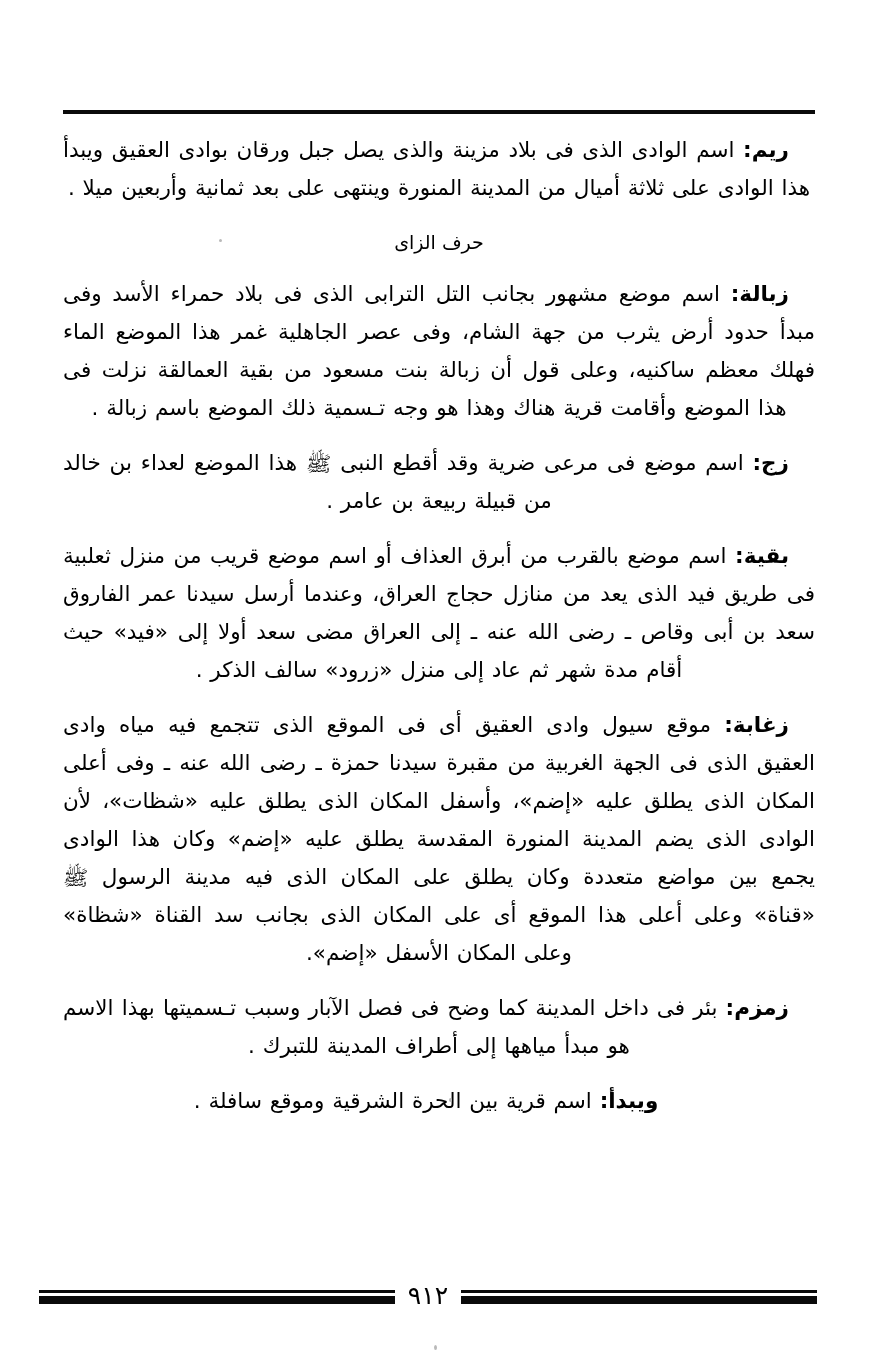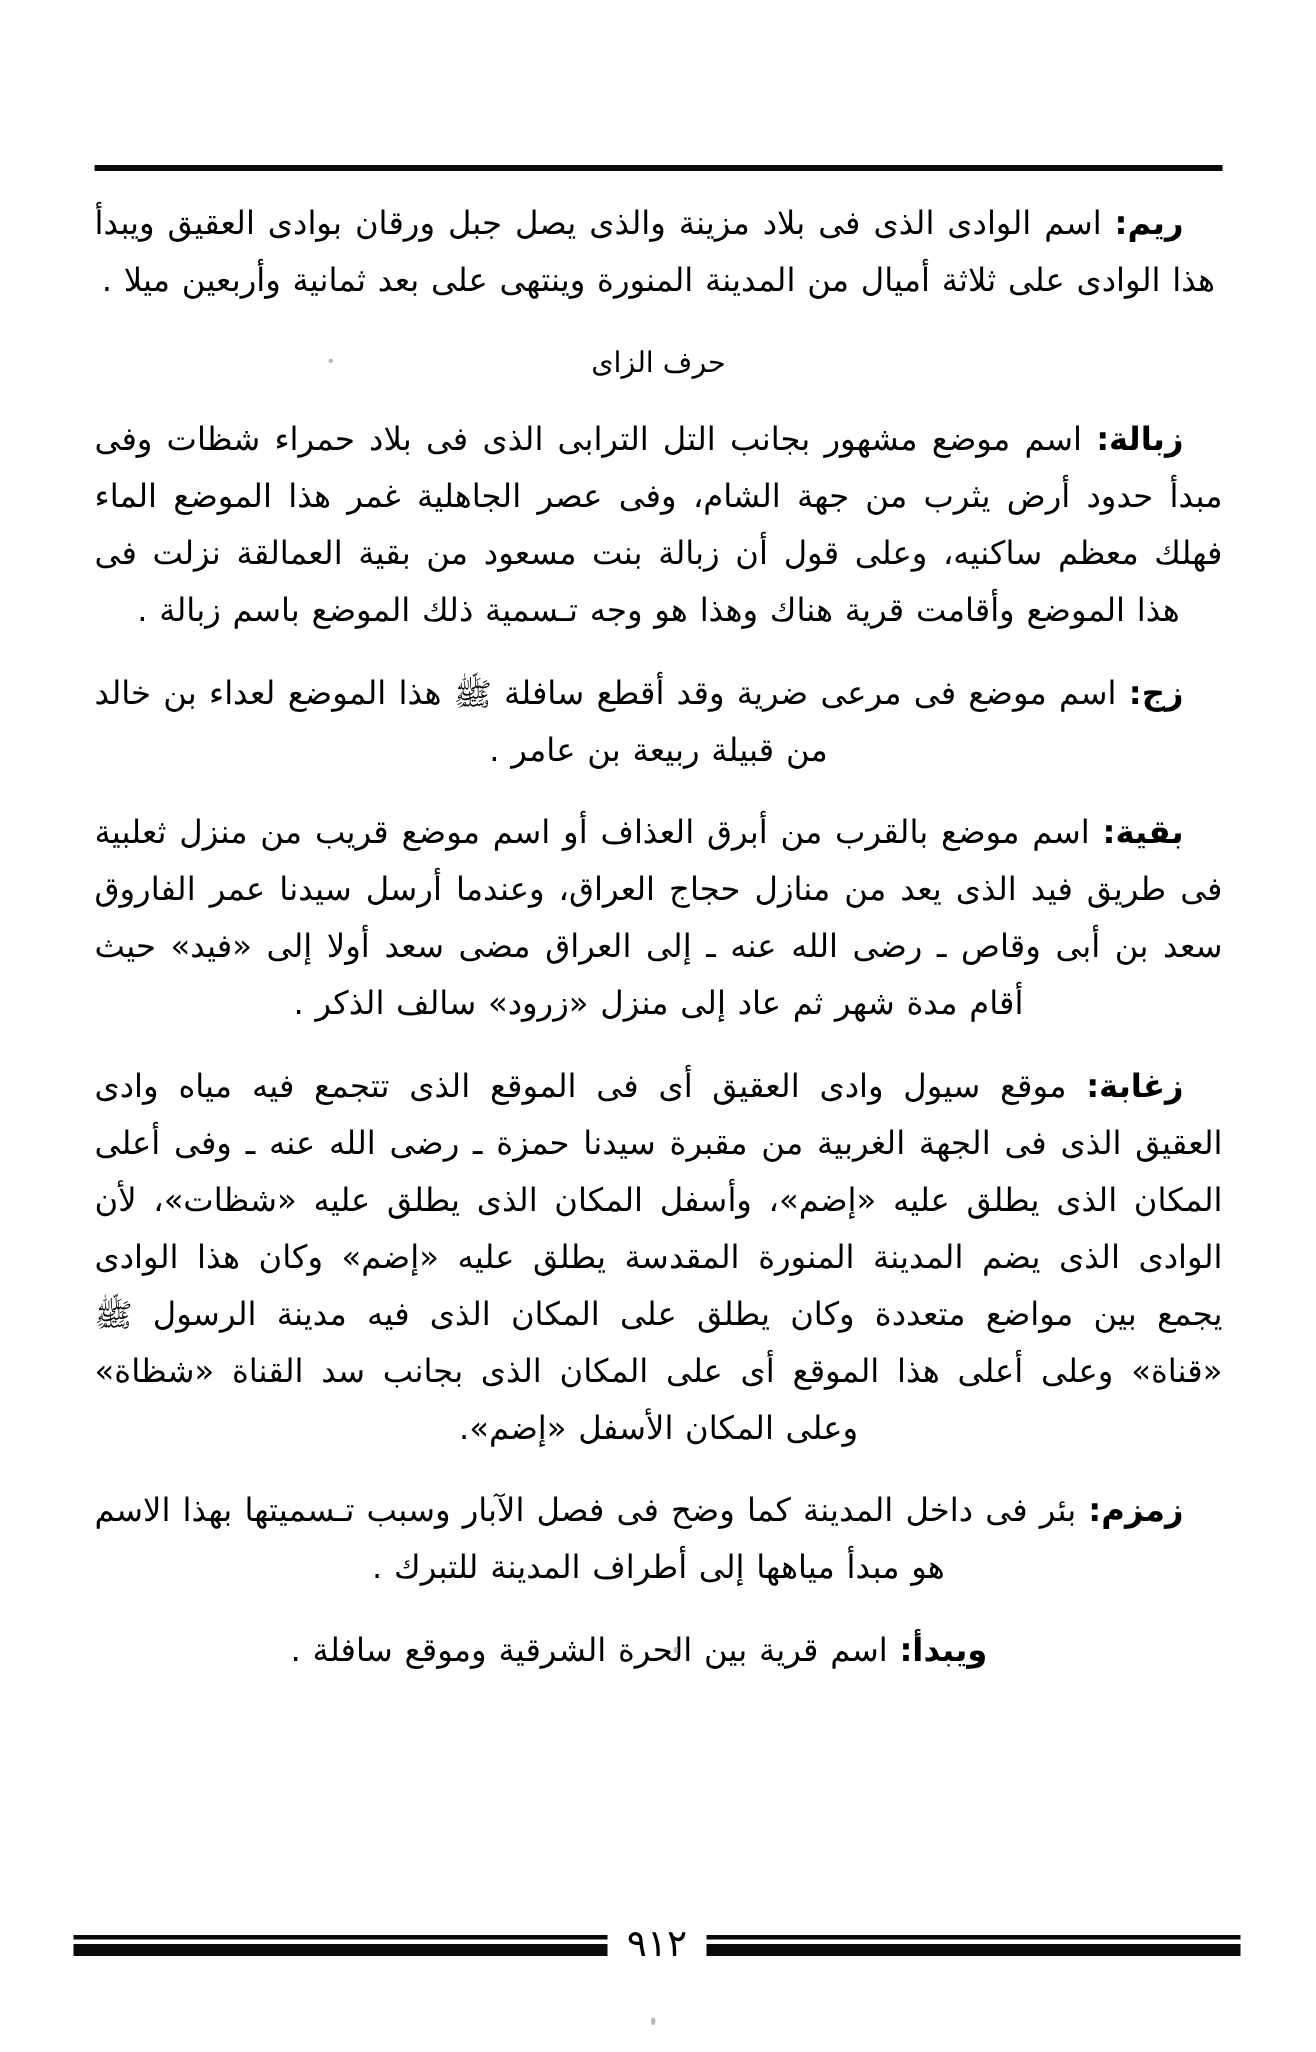--- a/index.html
+++ b/index.html
@@ -71,21 +71,21 @@
   .honorific {
     font-size: 21px;
     line-height: 0;
     vertical-align: -1px;
   }
 
   
   .footer {
     position: absolute;
     bottom: 58px;
-    right: 50px;
+    right: 60px;
     width: 778px;
     height: 26px;
     display: flex;
     flex-direction: row-reverse;
     align-items: center;
     justify-content: flex-start;
   }
   .rule-group {
     flex: 1 1 auto;
     display: flex;
@@ -123,23 +123,23 @@
 <div class="page">
 
   <div class="top-rule"></div>
 
   <div class="content">
 
     <p class="para"><span class="indent"></span><span class="entry">ريم:</span><span> اسم الوادى الذى فى بلاد مزينة والذى يصل جبل ورقان بوادى العقيق ويبدأ هذا الوادى على ثلاثة أميال من المدينة المنورة وينتهى على بعد ثمانية وأربعين ميلا .</span></p>
 
     <h2 class="section-heading">حرف الزاى</h2>
 
-    <p class="para"><span class="indent"></span><span class="entry">زبالة:</span><span> اسم موضع مشهور بجانب التل الترابى الذى فى بلاد حمراء شظات وفى مبدأ حدود أرض يثرب من جهة الشام، وفى عصر الجاهلية غمر هذا الموضع الماء فهلك معظم ساكنيه، وعلى قول أن زبالة بنت مسعود من بقية العمالقة نزلت فى هذا الموضع وأقامت قرية هناك وهذا هو وجه تـسمية ذلك الموضع باسم زبالة .</span></p>
+    <p class="para"><span class="indent"></span><span class="entry">زبالة:</span><span> اسم موضع مشهور بجانب التل الترابى الذى فى بلاد حمراء الأسد وفى مبدأ حدود أرض يثرب من جهة الشام، وفى عصر الجاهلية غمر هذا الموضع الماء فهلك معظم ساكنيه، وعلى قول أن زبالة بنت مسعود من بقية العمالقة نزلت فى هذا الموضع وأقامت قرية هناك وهذا هو وجه تـسمية ذلك الموضع باسم زبالة .</span></p>
 
-    <p class="para"><span class="indent"></span><span class="entry">زج:</span><span> اسم موضع فى مرعى ضرية وقد أقطع سافلة </span><span class="honorific">ﷺ</span><span> هذا الموضع لعداء بن خالد من قبيلة ربيعة بن عامر .</span></p>
+    <p class="para"><span class="indent"></span><span class="entry">زج:</span><span> اسم موضع فى مرعى ضرية وقد أقطع النبى </span><span class="honorific">ﷺ</span><span> هذا الموضع لعداء بن خالد من قبيلة ربيعة بن عامر .</span></p>
 
     <p class="para"><span class="indent"></span><span class="entry">بقية:</span><span> اسم موضع بالقرب من أبرق العذاف أو اسم موضع قريب من منزل ثعلبية فى طريق فيد الذى يعد من منازل حجاج العراق، وعندما أرسل سيدنا عمر الفاروق سعد بن أبى وقاص ـ رضى الله عنه ـ إلى العراق مضى سعد أولا إلى «فيد» حيث أقام مدة شهر ثم عاد إلى منزل «زرود» سالف الذكر .</span></p>
 
     <p class="para"><span class="indent"></span><span class="entry">زغابة:</span><span> موقع سيول وادى العقيق أى فى الموقع الذى تتجمع فيه مياه وادى العقيق الذى فى الجهة الغربية من مقبرة سيدنا حمزة ـ رضى الله عنه ـ وفى أعلى المكان الذى يطلق عليه «إضم»، وأسفل المكان الذى يطلق عليه «شظات»، لأن الوادى الذى يضم المدينة المنورة المقدسة يطلق عليه «إضم» وكان هذا الوادى يجمع بين مواضع متعددة وكان يطلق على المكان الذى فيه مدينة الرسول </span><span class="honorific">ﷺ</span><span> «قناة» وعلى أعلى هذا الموقع أى على المكان الذى بجانب سد القناة «شظاة» وعلى المكان الأسفل «إضم».</span></p>
 
     <p class="para"><span class="indent"></span><span class="entry">زمزم:</span><span> بئر فى داخل المدينة كما وضح فى فصل الآبار وسبب تـسميتها بهذا الاسم هو مبدأ مياهها إلى أطراف المدينة للتبرك .</span></p>
 
     <p class="para tight"><span class="indent"></span><span class="entry">ويبدأ:</span><span> اسم قرية بين الحرة الشرقية وموقع سافلة .</span></p>
 
   </div>

